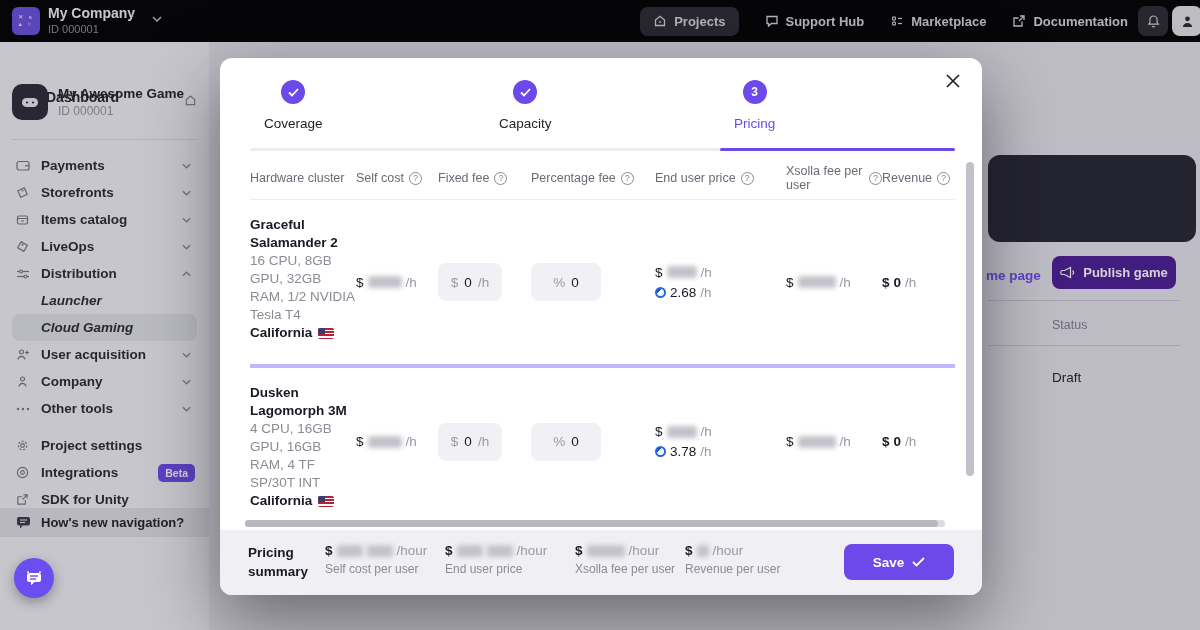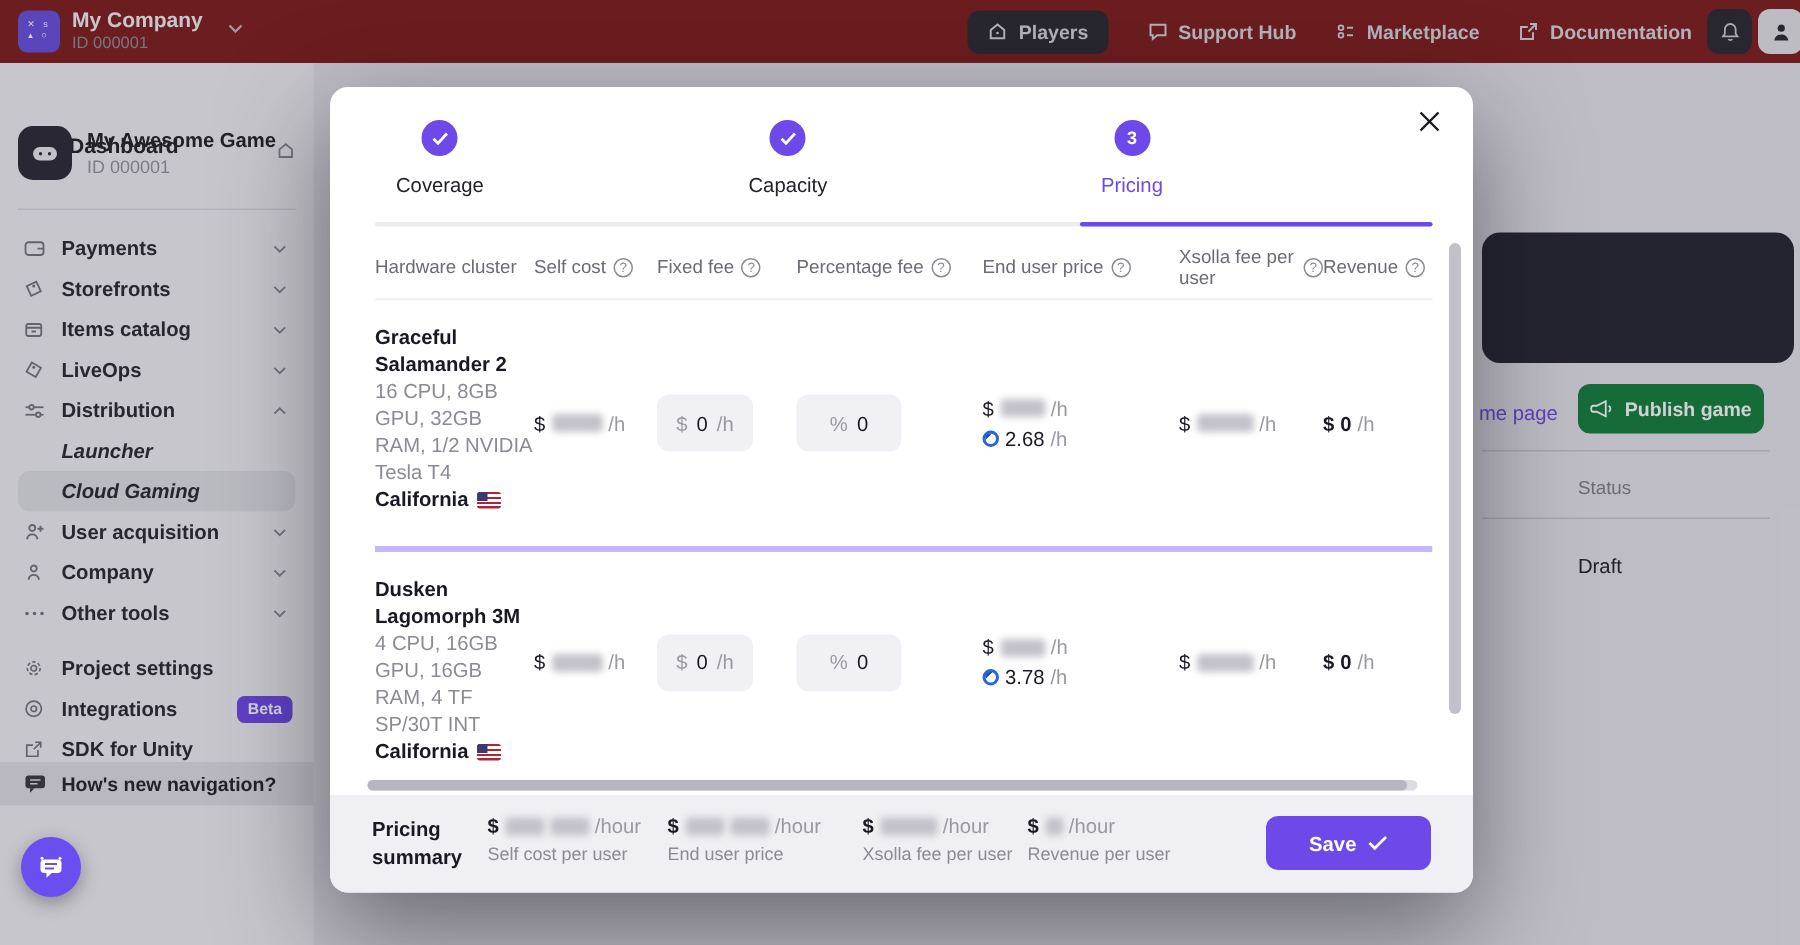--- a/index.html
+++ b/index.html
@@ -4,21 +4,21 @@
 <style>
   * { box-sizing: border-box; margin: 0; padding: 0; }
   html,body { width:1200px; height:630px; }
   body {
     position: relative; overflow: hidden;
     font-family: "Liberation Sans", sans-serif;
     background: #e7e5ed;
   }
   
   .topbar { position:absolute; top:0; left:0; width:1200px; height:42px;
-    background:#7f1d1d; z-index:10; display:flex; align-items:center; }
+    background:#000000; z-index:10; display:flex; align-items:center; }
   .logo { position:absolute; left:12px; top:7px; width:28px; height:28px;
     border-radius:6px; background:#6a4fe0; color:#fff; display:flex; flex-direction:column;
     align-items:center; justify-content:center; font-size:6px; line-height:7px; letter-spacing:2px; }
   .company { position:absolute; left:48px; top:5px; }
   .company .name { color:#f2f1f6; font-size:14px; font-weight:bold; }
   .company .cid { color:#8d8c97; font-size:11px; margin-top:2px; }
   .tb-chevron { position:absolute; left:152px; top:16px; color:#b9b8c2; }
   .tb-nav { position:absolute; right:72px; top:0; height:42px; display:flex; align-items:center; gap:26px; }
   .tb-item { display:flex; align-items:center; gap:7px; color:#d8d7de; font-size:13px; font-weight:bold; cursor:pointer; }
   .tb-item.pill { background:#2b2a33; border-radius:8px; padding:7px 13px; }
@@ -48,23 +48,23 @@
   .sb-item.active .lb.sub { margin-left:29px; }
   .badge { background:#6d49ea; color:#fff; font-size:10.5px; font-weight:bold;
     border-radius:5px; padding:3px 7px; margin-right:14px; }
   .sb-promo { position:absolute; left:0; top:466px; width:209px; height:29px;
     background:#e0dfe6; display:flex; align-items:center; gap:10px; font-size:13px; font-weight:bold;
     color:#232229; cursor:pointer; }
   .sb-promo .ic { margin-left:16px; color:#3a3944; display:flex; }
   
   .mainbg { position:absolute; top:42px; left:209px; width:991px; height:588px; background:#e7e5ed; z-index:5; }
   .hero { position:absolute; left:779px; top:113px; width:208px; height:87px; border-radius:12px; background:#262533; }
-  .pagelink { position:absolute; left:777px; top:226px; color:#6d49ea; font-size:13.5px; font-weight:normal; cursor:pointer; }
+  .pagelink { position:absolute; left:777px; top:226px; color:#6d49ea; font-size:13.5px; font-weight:bold; cursor:pointer; }
   .publish { position:absolute; left:843px; top:214px; width:124px; height:33px; border-radius:8px;
-    background:#15803d; color:#fff; font-size:13px; font-weight:bold; display:flex; align-items:center;
+    background:#4c1d95; color:#fff; font-size:13px; font-weight:bold; display:flex; align-items:center;
     justify-content:center; gap:8px; cursor:pointer; border:none; }
   .bg-div1 { position:absolute; left:779px; top:258px; width:192px; height:1px; background:#c9c7d1; }
   .bg-status { position:absolute; left:843px; top:276px; color:#7f7e89; font-size:12.5px; }
   .bg-div2 { position:absolute; left:779px; top:303px; width:192px; height:1px; background:#c9c7d1; }
   .bg-draft { position:absolute; left:843px; top:328px; color:#232229; font-size:13.5px; }
   
   .overlay { position:absolute; inset:0; background:rgba(30,29,41,0.20); z-index:20; }
   
   .modal { position:absolute; left:220px; top:58px; width:762px; height:537px; background:#fff;
     border-radius:12px; z-index:30; box-shadow:0 24px 70px rgba(18,17,28,.5); }
@@ -145,21 +145,21 @@
       </svg>
   </span>
   <div class="tb-nav">
     <div class="tb-item pill">
       <span>
           <svg width="14" height="14" viewBox="0 0 14 14">
             <path d="M2.5 6 7 2.3 11.5 6v5.5h-9z" fill="none" stroke="currentColor" stroke-width="1.3"></path>
             <circle cx="7" cy="8" r="0.9" fill="currentColor"></circle>
           </svg>
         </span>
-      <span>Players</span>
+      <span>Projects</span>
     </div>
     <div class="tb-item">
       <span>
           <svg width="14" height="14" viewBox="0 0 14 14">
             <path d="M2 2.5h10v7H6.5L3.5 12V9.5H2z" fill="none" stroke="currentColor" stroke-width="1.3"></path>
           </svg>
         </span>
       <span>Support Hub</span>
     </div>
     <div class="tb-item">

